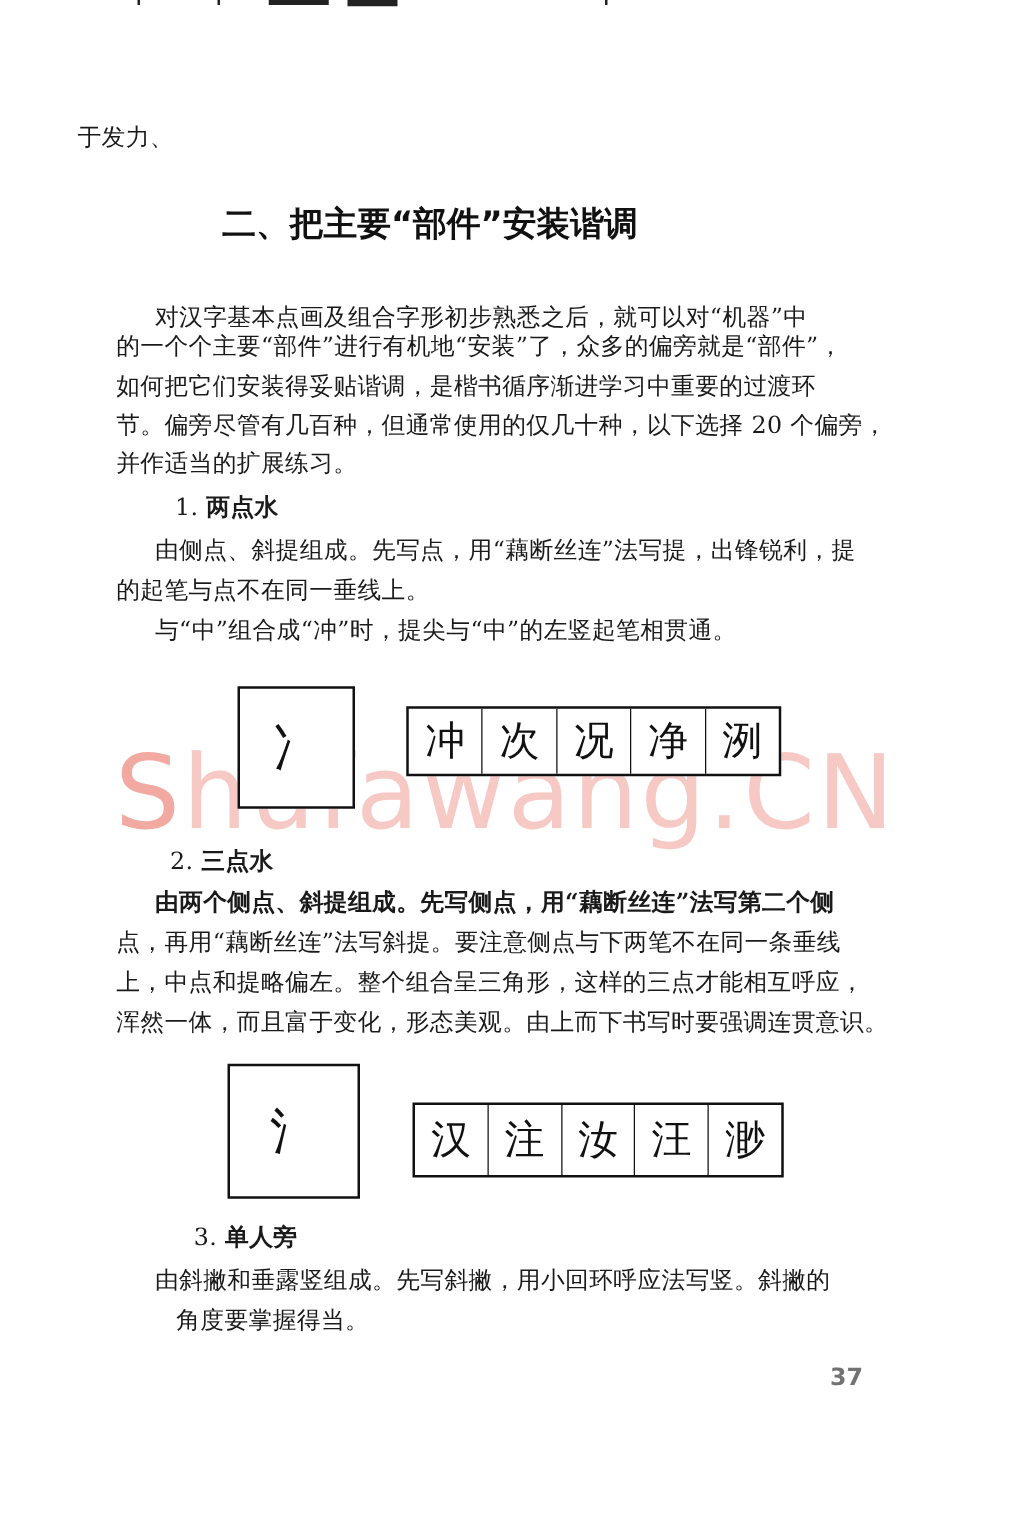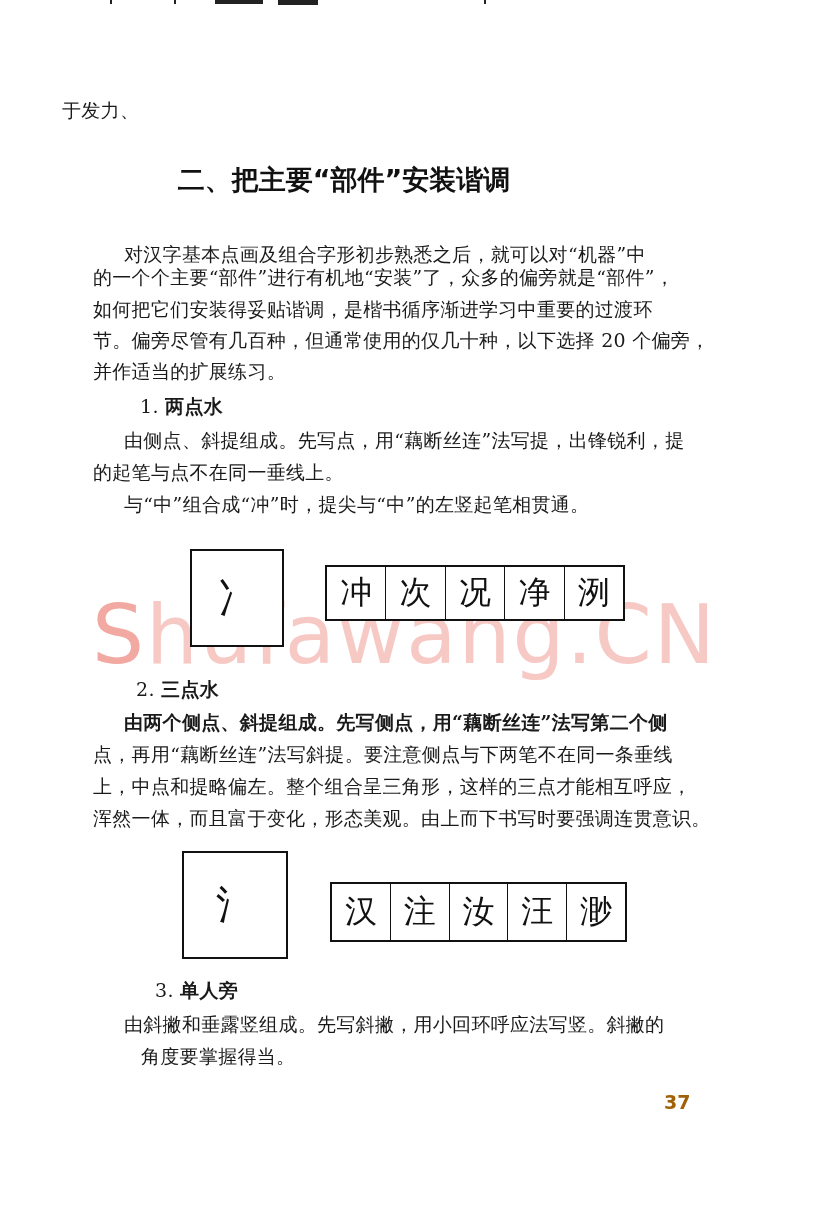--- a/index.html
+++ b/index.html
@@ -36,21 +36,21 @@
   .watermark {
     position: absolute; left: 92px; top: 590px; width: 640px; height: 90px;
     font-family: "DejaVu Sans", "Liberation Sans", sans-serif;
     font-size: 82px; line-height: 90px; color: #f7c9c5; letter-spacing: 2px;
     white-space: nowrap; pointer-events: none; z-index: 0;
   }
   .watermark .s { color: #f2a9a2; }
   .page-num {
     position: absolute; left: 664px; top: 1091px;
     font-family: "DejaVu Sans", "Liberation Sans", sans-serif; font-weight: bold;
-    font-size: 19px; color: #a16207;
+    font-size: 19px; color: #737373;
   }
   .fg { z-index: 1; }
 </style>
 </head>
 <body>
 
 <div class="abs header-cut" style="left:215px;width:48px;height:4px;"></div>
 <div class="abs header-cut" style="left:278px;width:40px;height:5px;"></div>
 <div class="abs header-cut" style="left:110px;width:2px;height:4px;"></div>
 <div class="abs header-cut" style="left:174px;width:2px;height:4px;"></div>

